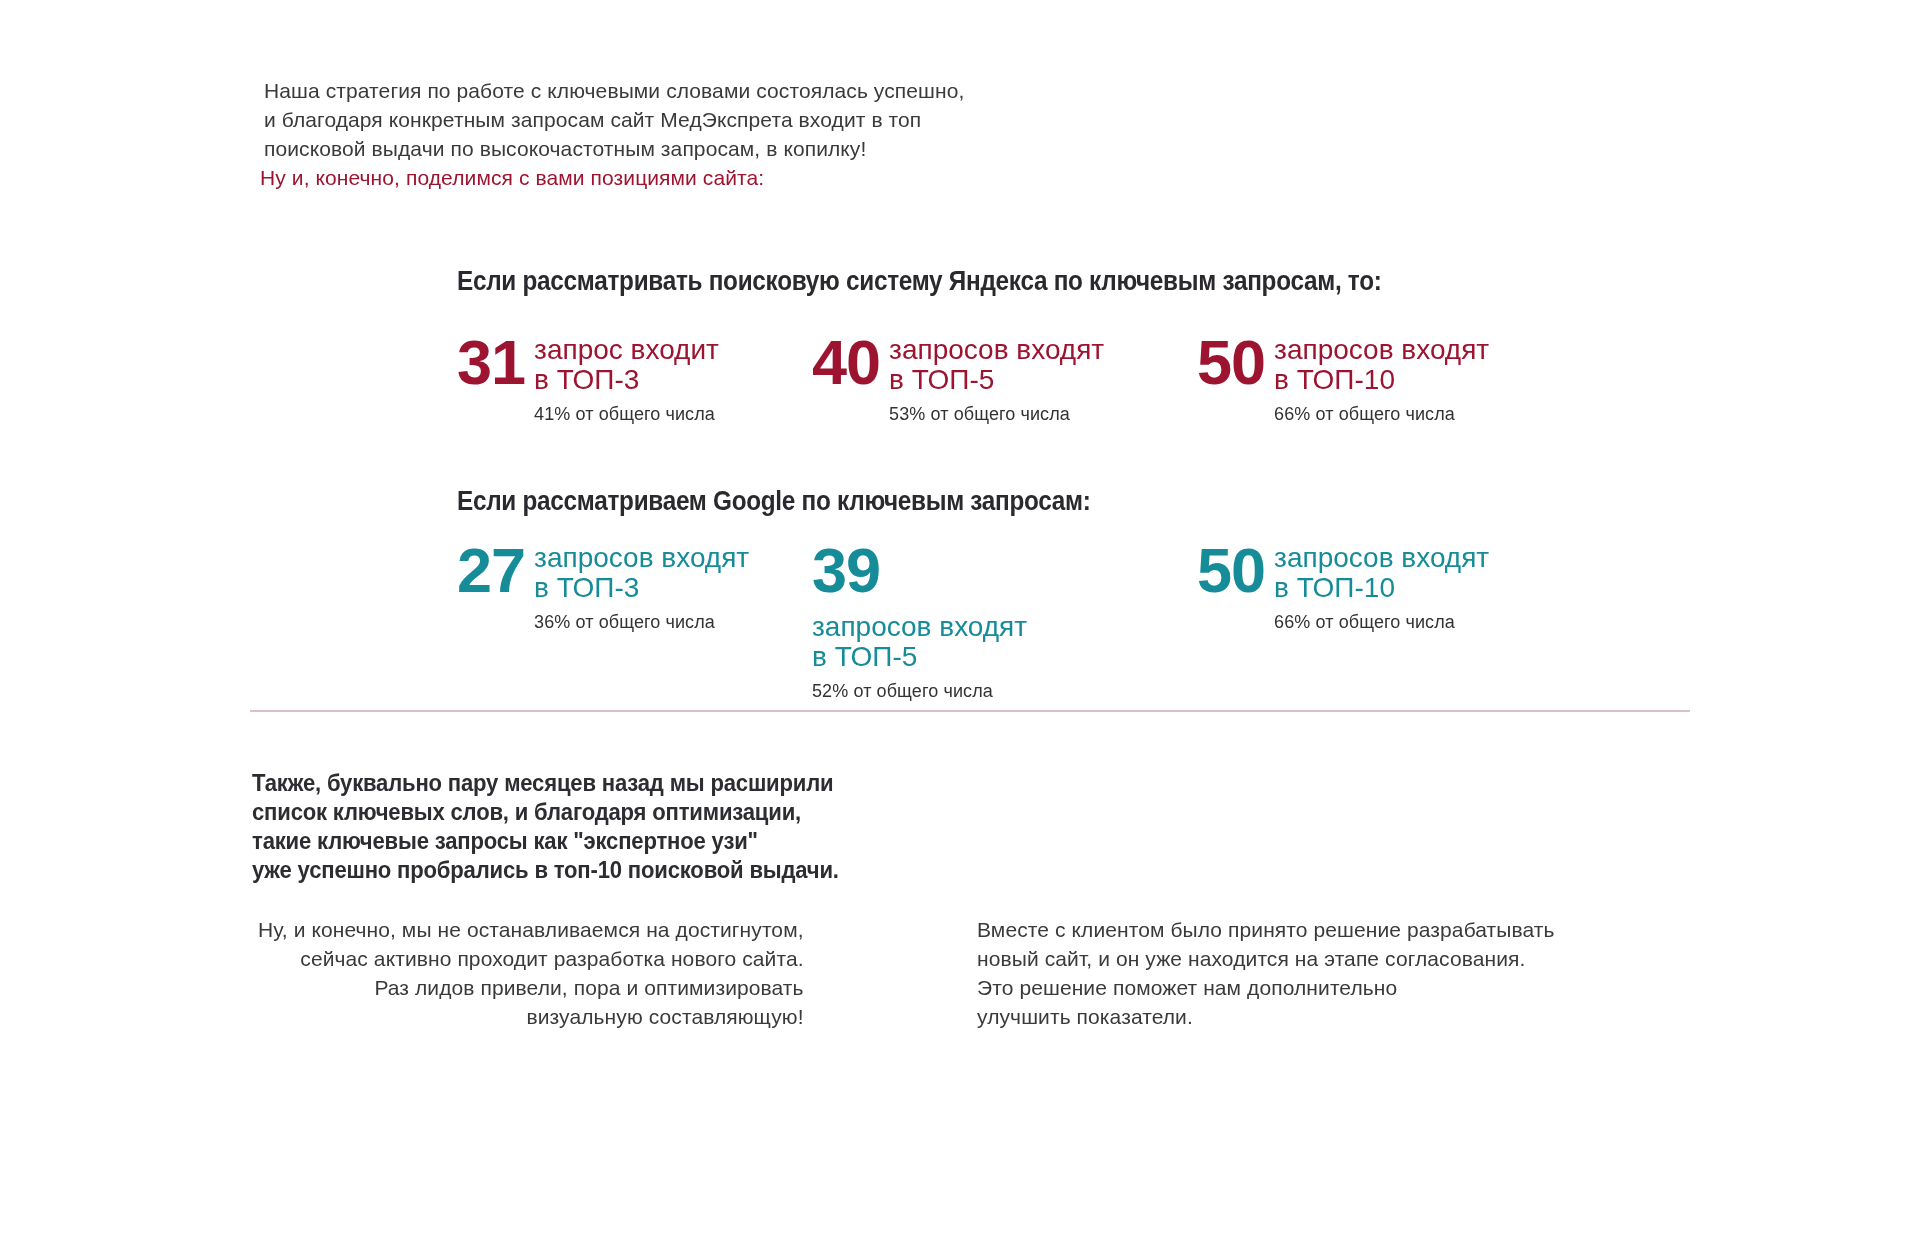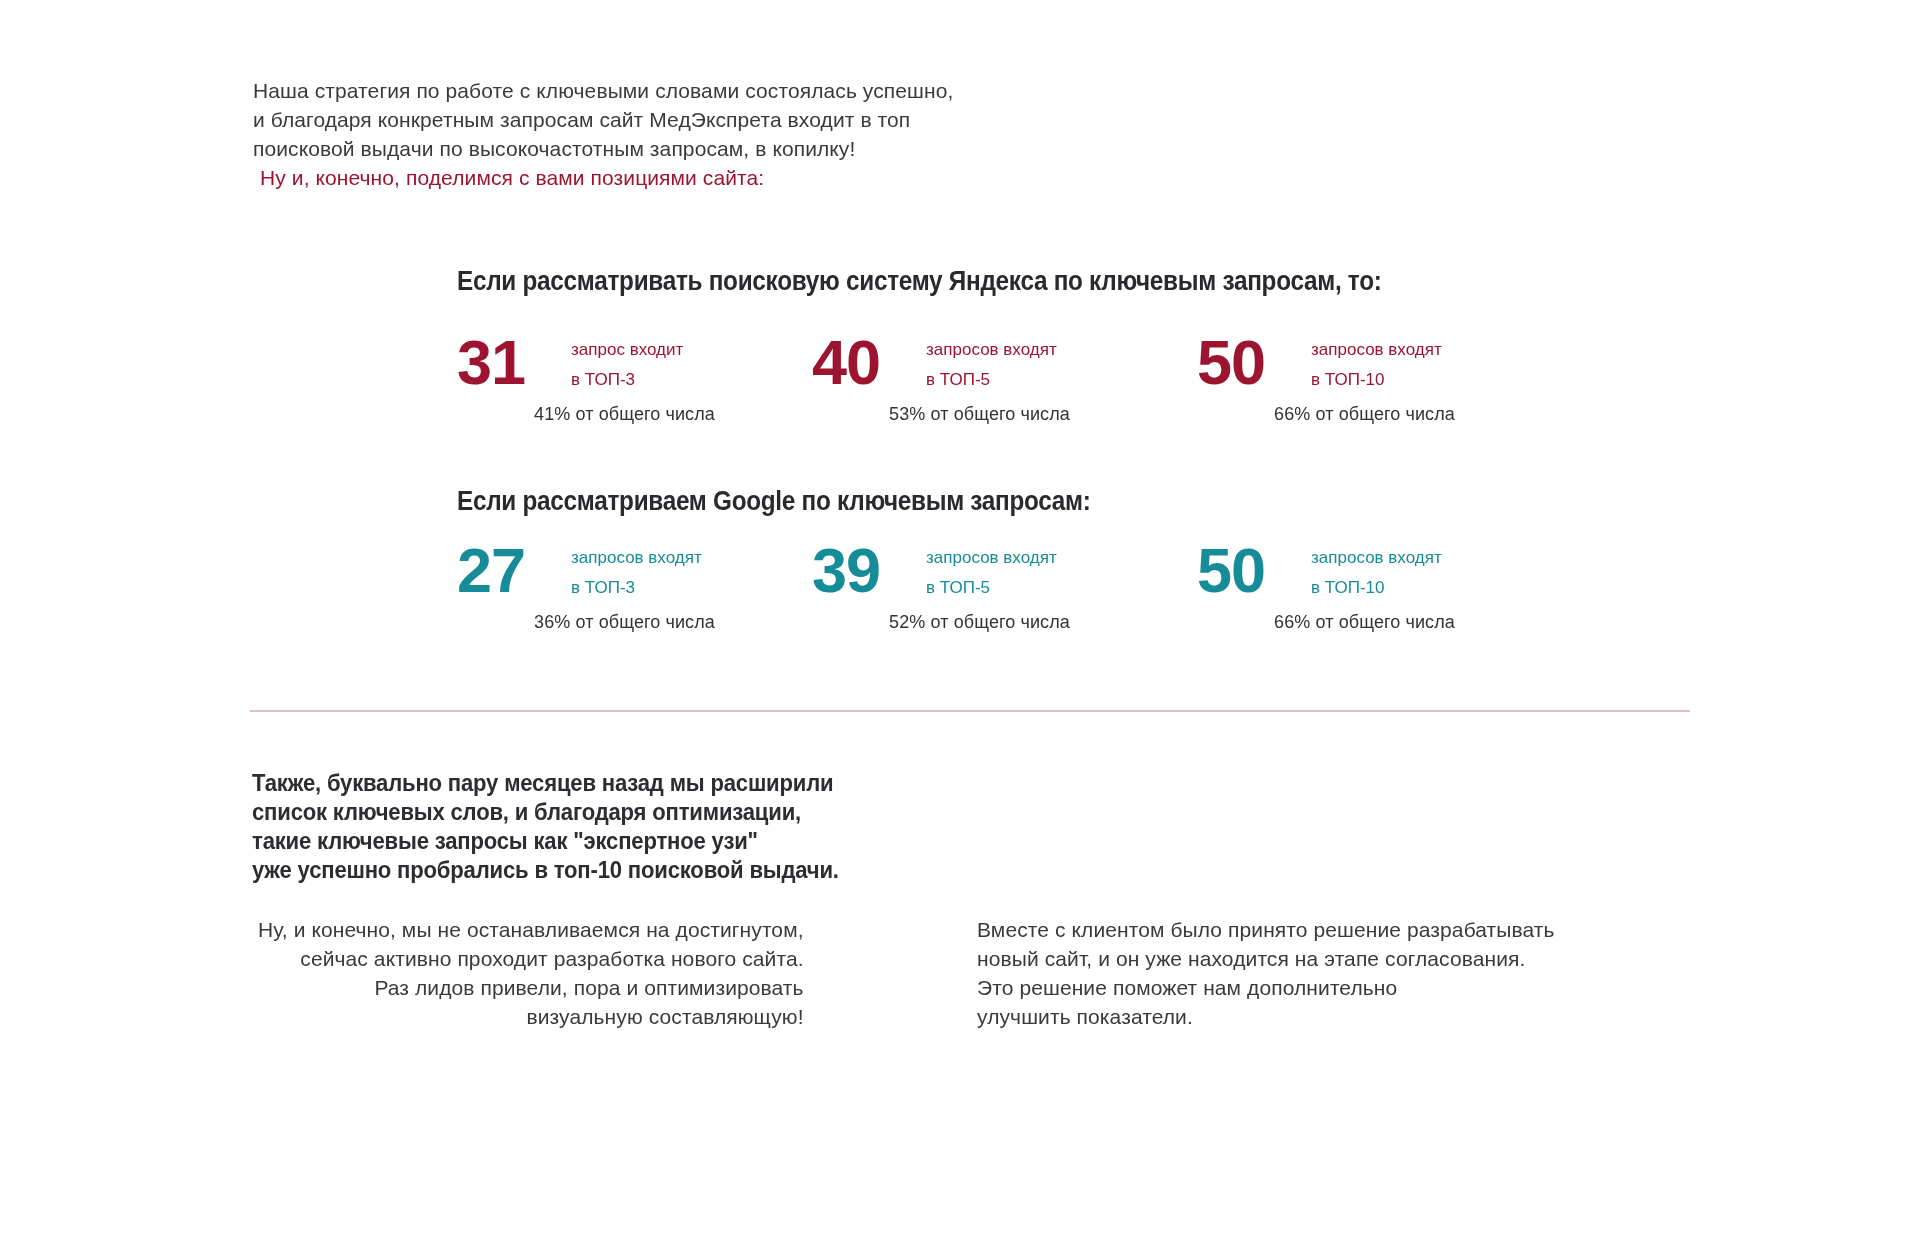--- a/index.html
+++ b/index.html
@@ -56,24 +56,23 @@
     align-items:flex-start;
     gap:9px;
   }
   .stat-number{
     font-size:63px;
     font-weight:700;
     line-height:60px;
     letter-spacing:-1px;
   }
   .stat-label{
-    font-size:17px;
+    font-size:28px;
     line-height:30px;
     margin-top:3px;
-    margin-left:37px;
   }
   .stat-percent{
     font-size:18px;
     line-height:20px;
     margin-top:9px;
     color:#333336;
     letter-spacing:0.1px;
   }
   .row-red .stat-number,.row-red .stat-label{color:#9d1430;}
   .row-teal .stat-number,.row-teal .stat-label{color:#178c99;}
@@ -82,21 +81,21 @@
     left:250px;top:710px;
     width:1440px;height:2px;
     background:#ddbfca;
   }
 </style>
 </head>
 <body>
 
 <div class="page">
 
-  <p class="body-text prewrap" style="left:253px;top:76px;">Наша стратегия по работе с ключевыми словами состоялась успешно,
+  <p class="body-text prewrap" style="left:264px;top:76px;">Наша стратегия по работе с ключевыми словами состоялась успешно,
 и благодаря конкретным запросам сайт МедЭкспрета входит в топ
 поисковой выдачи по высокочастотным запросам, в копилку!</p>
 
   <p class="highlight-text" style="left:260px;top:163px;text-align:right;">Ну и, конечно, поделимся с вами позициями сайта:</p>
 
   <h2 class="section-heading" style="left:457px;top:266px;">Если рассматривать поисковую систему Яндекса по ключевым запросам, то:</h2>
 
   <div class="stats-row row-red" style="top:332px;">
     <div class="stat" style="left:457px;">
       <div class="stat-number">31</div>
@@ -128,21 +127,21 @@
 
   <div class="stats-row row-teal" style="top:540px;padding-left:12px;">
     <div class="stat" style="left:457px;">
       <div class="stat-number">27</div>
       <div class="stat-text">
         <div class="stat-label prewrap">запросов входят
 в ТОП-3</div>
         <div class="stat-percent">36% от общего числа</div>
       </div>
     </div>
-    <div class="stat" style="left:812px;">
+    <div class="stat" style="left:812px;flex-direction:column;">
       <div class="stat-number">39</div>
       <div class="stat-text">
         <div class="stat-label prewrap">запросов входят
 в ТОП-5</div>
         <div class="stat-percent">52% от общего числа</div>
       </div>
     </div>
     <div class="stat" style="left:1197px;">
       <div class="stat-number">50</div>
       <div class="stat-text">

